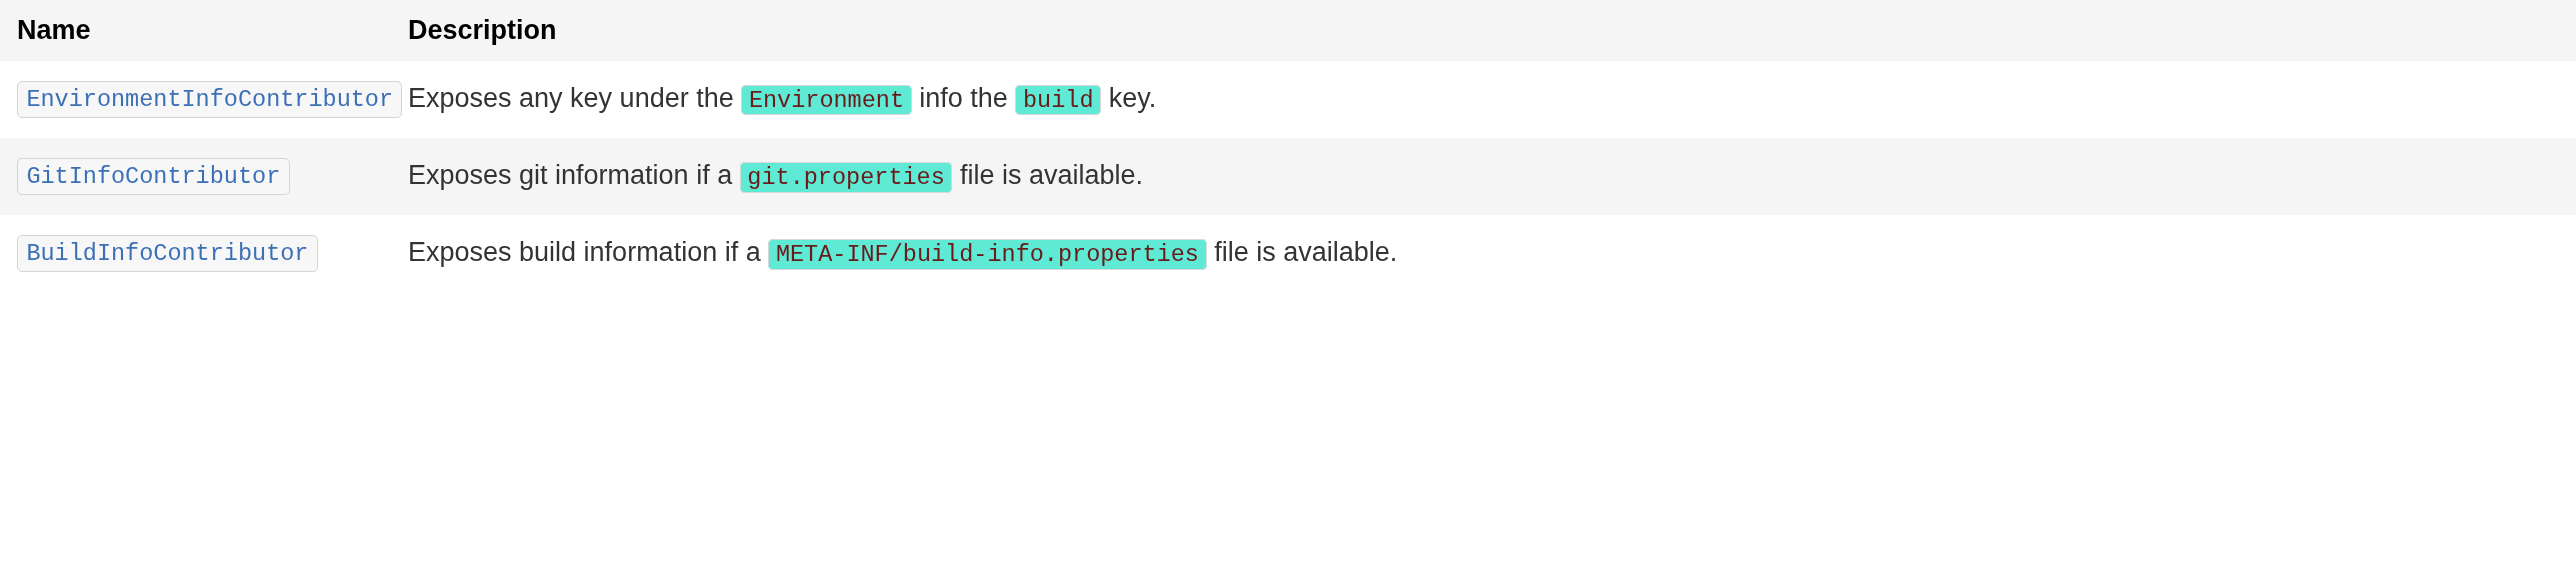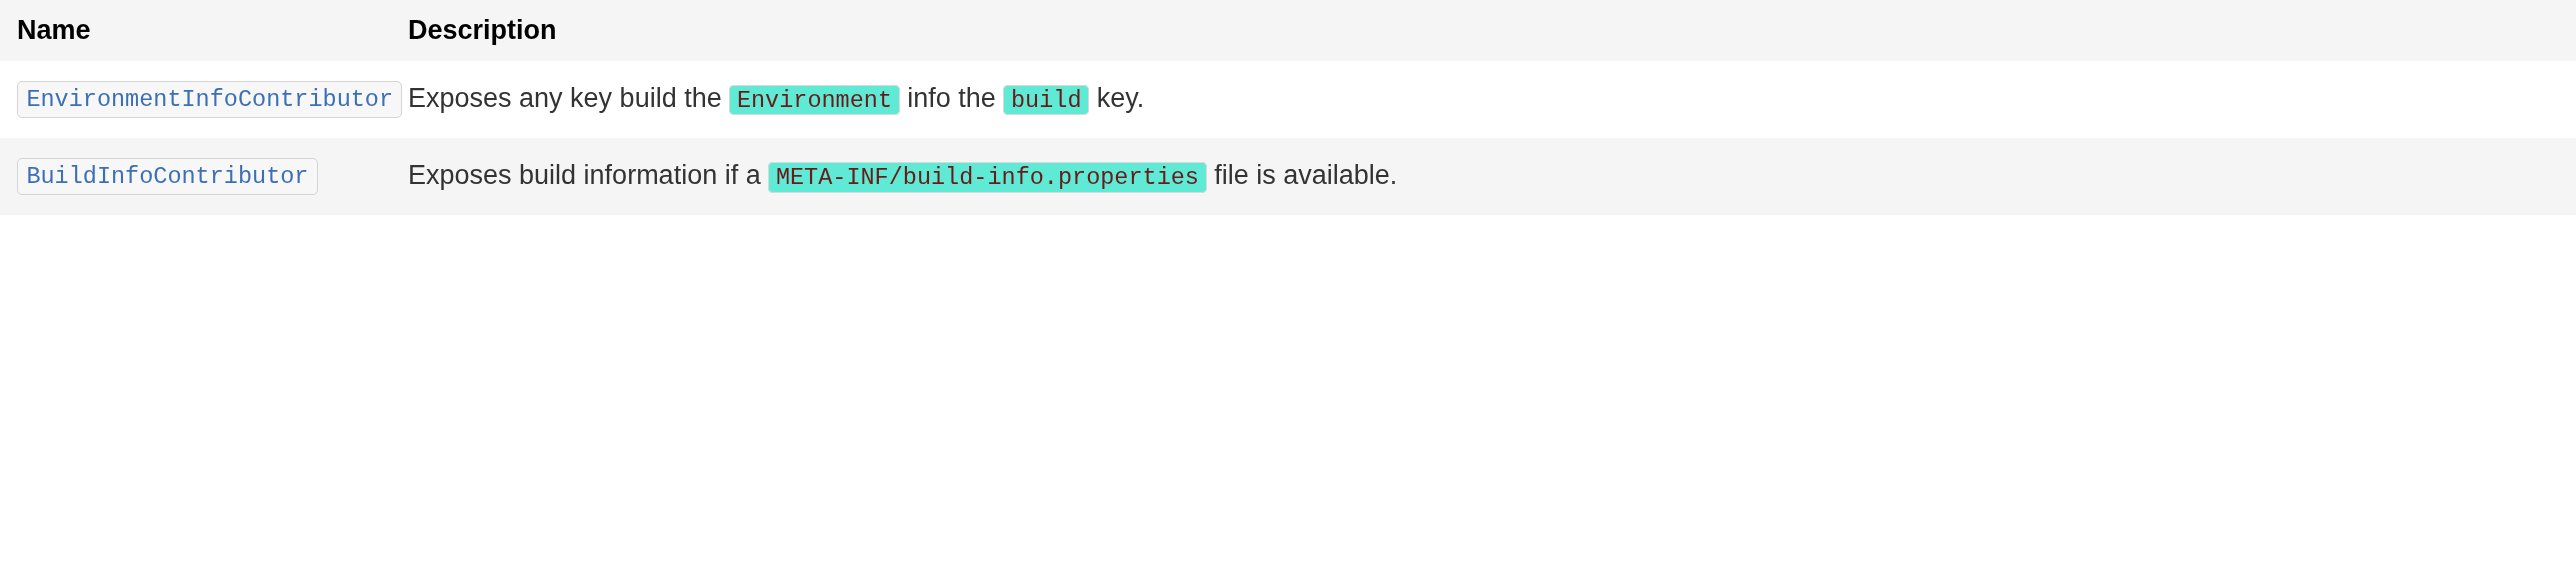--- a/index.html
+++ b/index.html
@@ -69,21 +69,29 @@
       <th>Name</th>
       <th>Description</th>
     </tr>
   </thead>
   <tbody>
     <tr>
       <td>
         <a href="#" class="api-link">EnvironmentInfoContributor</a>
       </td>
       <td>
-        <span>Exposes any key build the </span><code class="inline">Environment</code><span> info the </span><code class="inline">build</code><span> key.</span>
+        <span>Exposes any key under the </span><code class="inline">Environment</code><span> info the </span><code class="inline">build</code><span> key.</span>
+      </td>
+    </tr>
+    <tr>
+      <td>
+        <a href="#" class="api-link">GitInfoContributor</a>
+      </td>
+      <td>
+        <span>Exposes git information if a </span><code class="inline">git.properties</code><span> file is available.</span>
       </td>
     </tr>
     <tr>
       <td>
         <a href="#" class="api-link">BuildInfoContributor</a>
       </td>
       <td>
         <span>Exposes build information if a </span><code class="inline">META-INF/build-info.properties</code><span> file is available.</span>
       </td>
     </tr>

